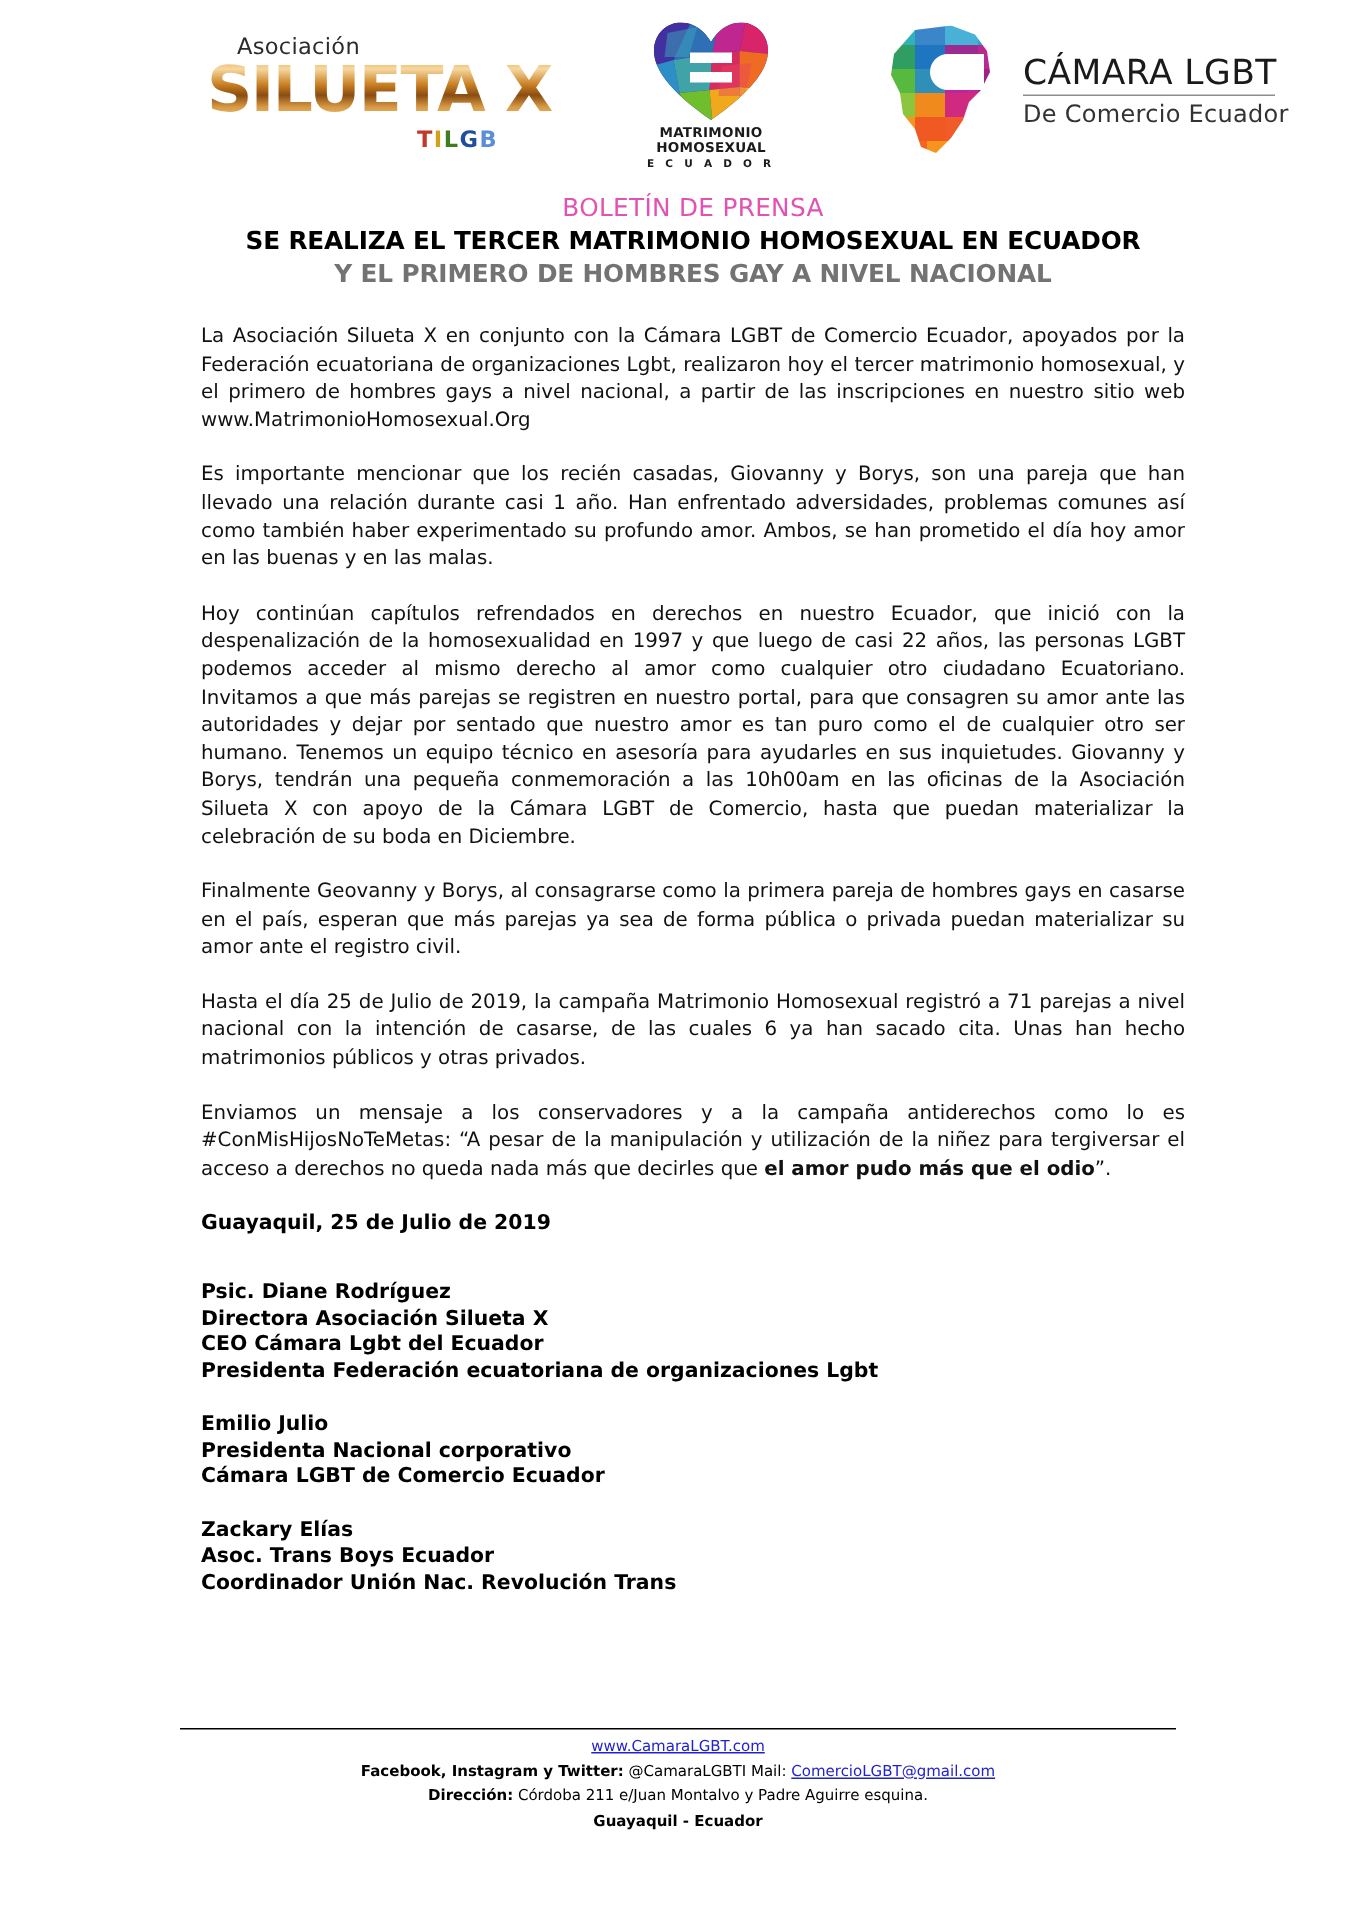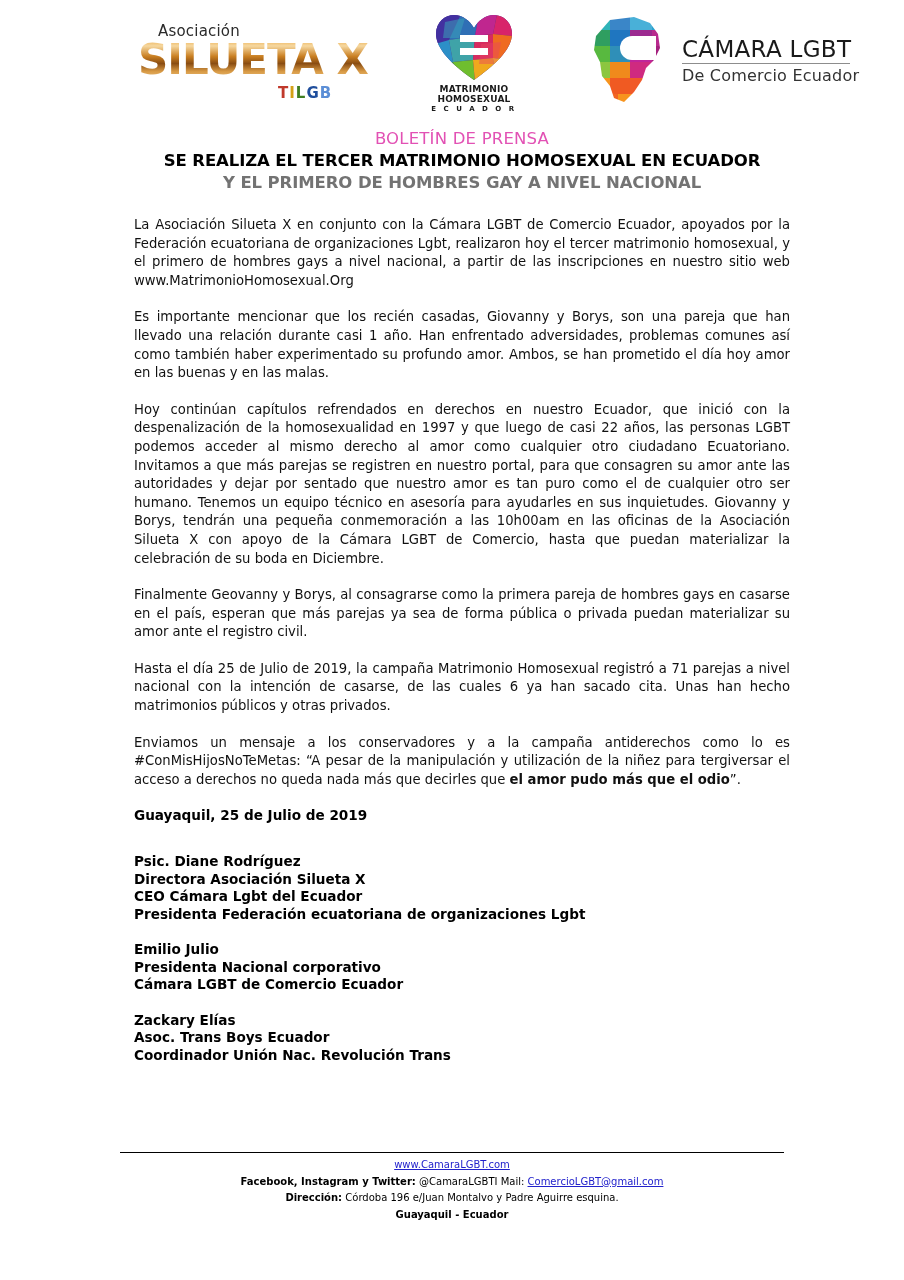--- a/index.html
+++ b/index.html
@@ -381,18 +381,18 @@
     <div class="foot-line">
       <span class="link">www.CamaraLGBT.com</span>
     </div>
     <div class="foot-line">
       <span class="fb">Facebook, Instagram y Twitter:</span>
       <span>@CamaraLGBTI Mail:</span>
       <span class="link">ComercioLGBT@gmail.com</span>
     </div>
     <div class="foot-line">
       <span class="fb">Dirección:</span>
-      <span>Córdoba 196 e/Juan Montalvo y Padre Aguirre esquina.</span>
+      <span>Córdoba 211 e/Juan Montalvo y Padre Aguirre esquina.</span>
     </div>
     <div class="foot-line fb">Guayaquil - Ecuador</div>
   </div>
 
 </div>
 
 </body></html>

